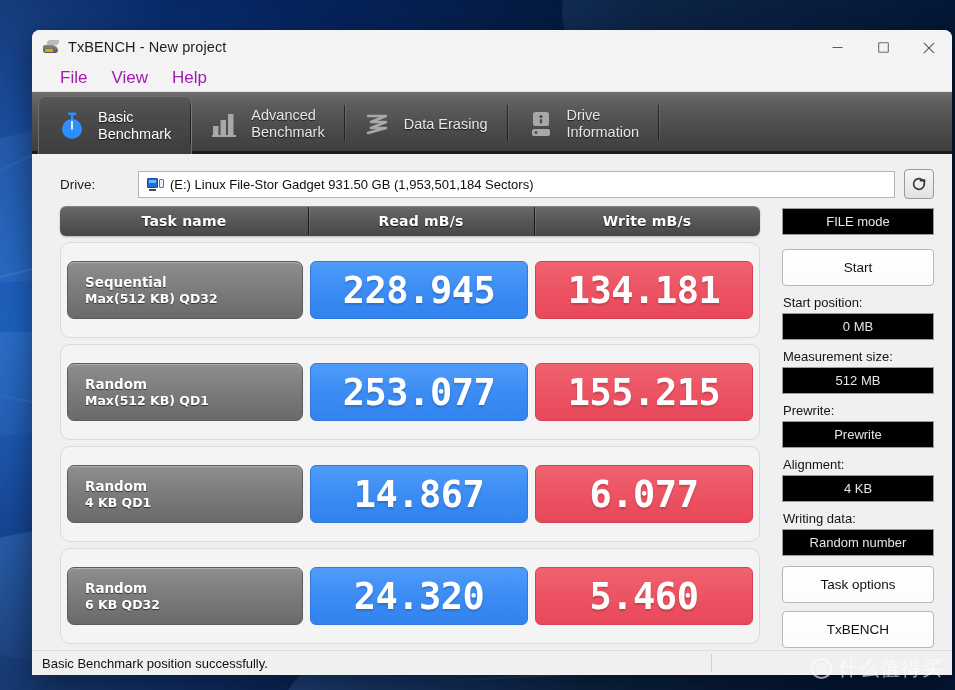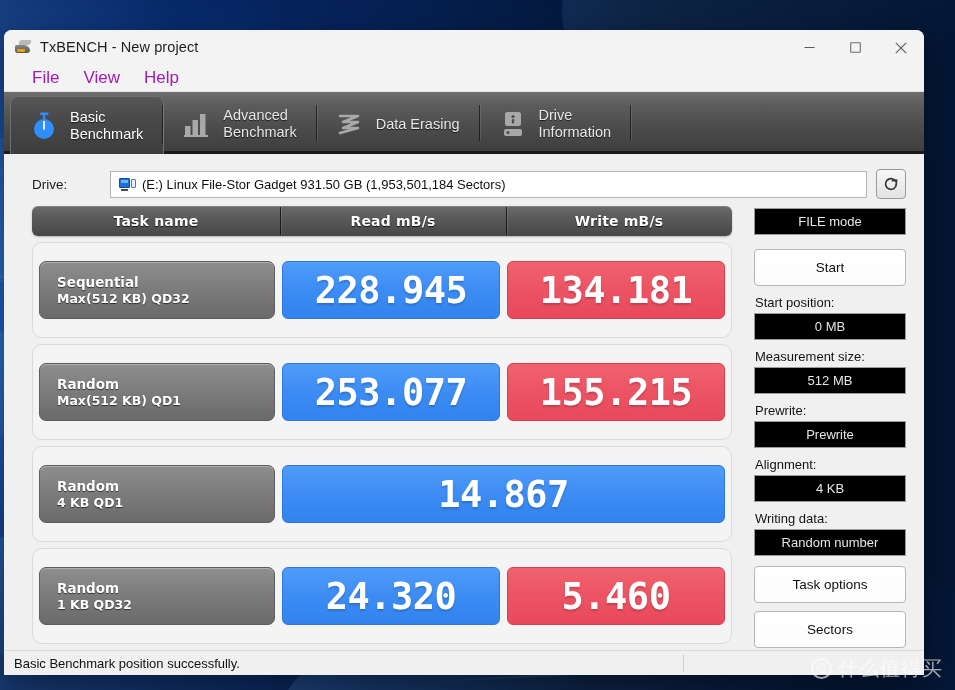--- a/index.html
+++ b/index.html
@@ -31,21 +31,21 @@
   .p5 { left:280px;  top:560px;  width:760px; height:260px; transform: rotate(-4deg);  opacity:.35; }
   .p6 { left:560px;  top:-80px;  width:520px; height:240px; transform: rotate(8deg);   opacity:.22; }
   .streak {
     position:absolute; background: linear-gradient(90deg, rgba(160,215,255,.0), rgba(170,220,255,.5), rgba(160,215,255,0));
     height:2px; border-radius:2px; opacity:.5;
   }
 
   
   #window {
     position: absolute;
-    left: 4px; top: 30px;
+    left: 32px; top: 30px;
     width: 920px; height: 645px;
     background: #f0f0f0;
     border-radius: 8px 8px 0 0;
     box-shadow: 0 10px 34px rgba(0,0,0,.45);
     overflow: hidden;
     display: flex; flex-direction: column;
   }
 
   
   #titlebar {
@@ -465,26 +465,27 @@
             <div class="cell-val read">253.077</div>
             <div class="cell-val write">155.215</div>
           </div>
 
           <div class="row">
             <div class="cell-task">
               <div class="task-l1">Random</div>
               <div class="task-l2">4 KB QD1</div>
             </div>
             <div class="cell-val read">14.867</div>
+            <div class="cell-val write">6.077</div>
           </div>
 
           <div class="row">
             <div class="cell-task">
               <div class="task-l1">Random</div>
-              <div class="task-l2">1 KB QD32</div>
+              <div class="task-l2">6 KB QD32</div>
             </div>
             <div class="cell-val read">24.320</div>
             <div class="cell-val write">5.460</div>
           </div>
 
         </div>
       </div>
 
       <div id="sidecol">
         <div class="side-btn-dark">FILE mode</div>
@@ -502,21 +503,21 @@
 
         <div class="side-label">Alignment:</div>
         <div class="side-btn-dark">4 KB</div>
 
         <div class="side-label">Writing data:</div>
         <div class="side-btn-dark">Random number</div>
 
         <div class="gap-10"></div>
         <div class="side-btn-light">Task options</div>
         <div class="gap-8"></div>
-        <div class="side-btn-light">Sectors</div>
+        <div class="side-btn-light">TxBENCH</div>
       </div>
 
     </div>
 
     <div id="statusbar">
       <div id="status-text">Basic Benchmark position successfully.</div>
       <div class="status-sep"></div>
       <div class="status-pane"></div>
     </div>
 

